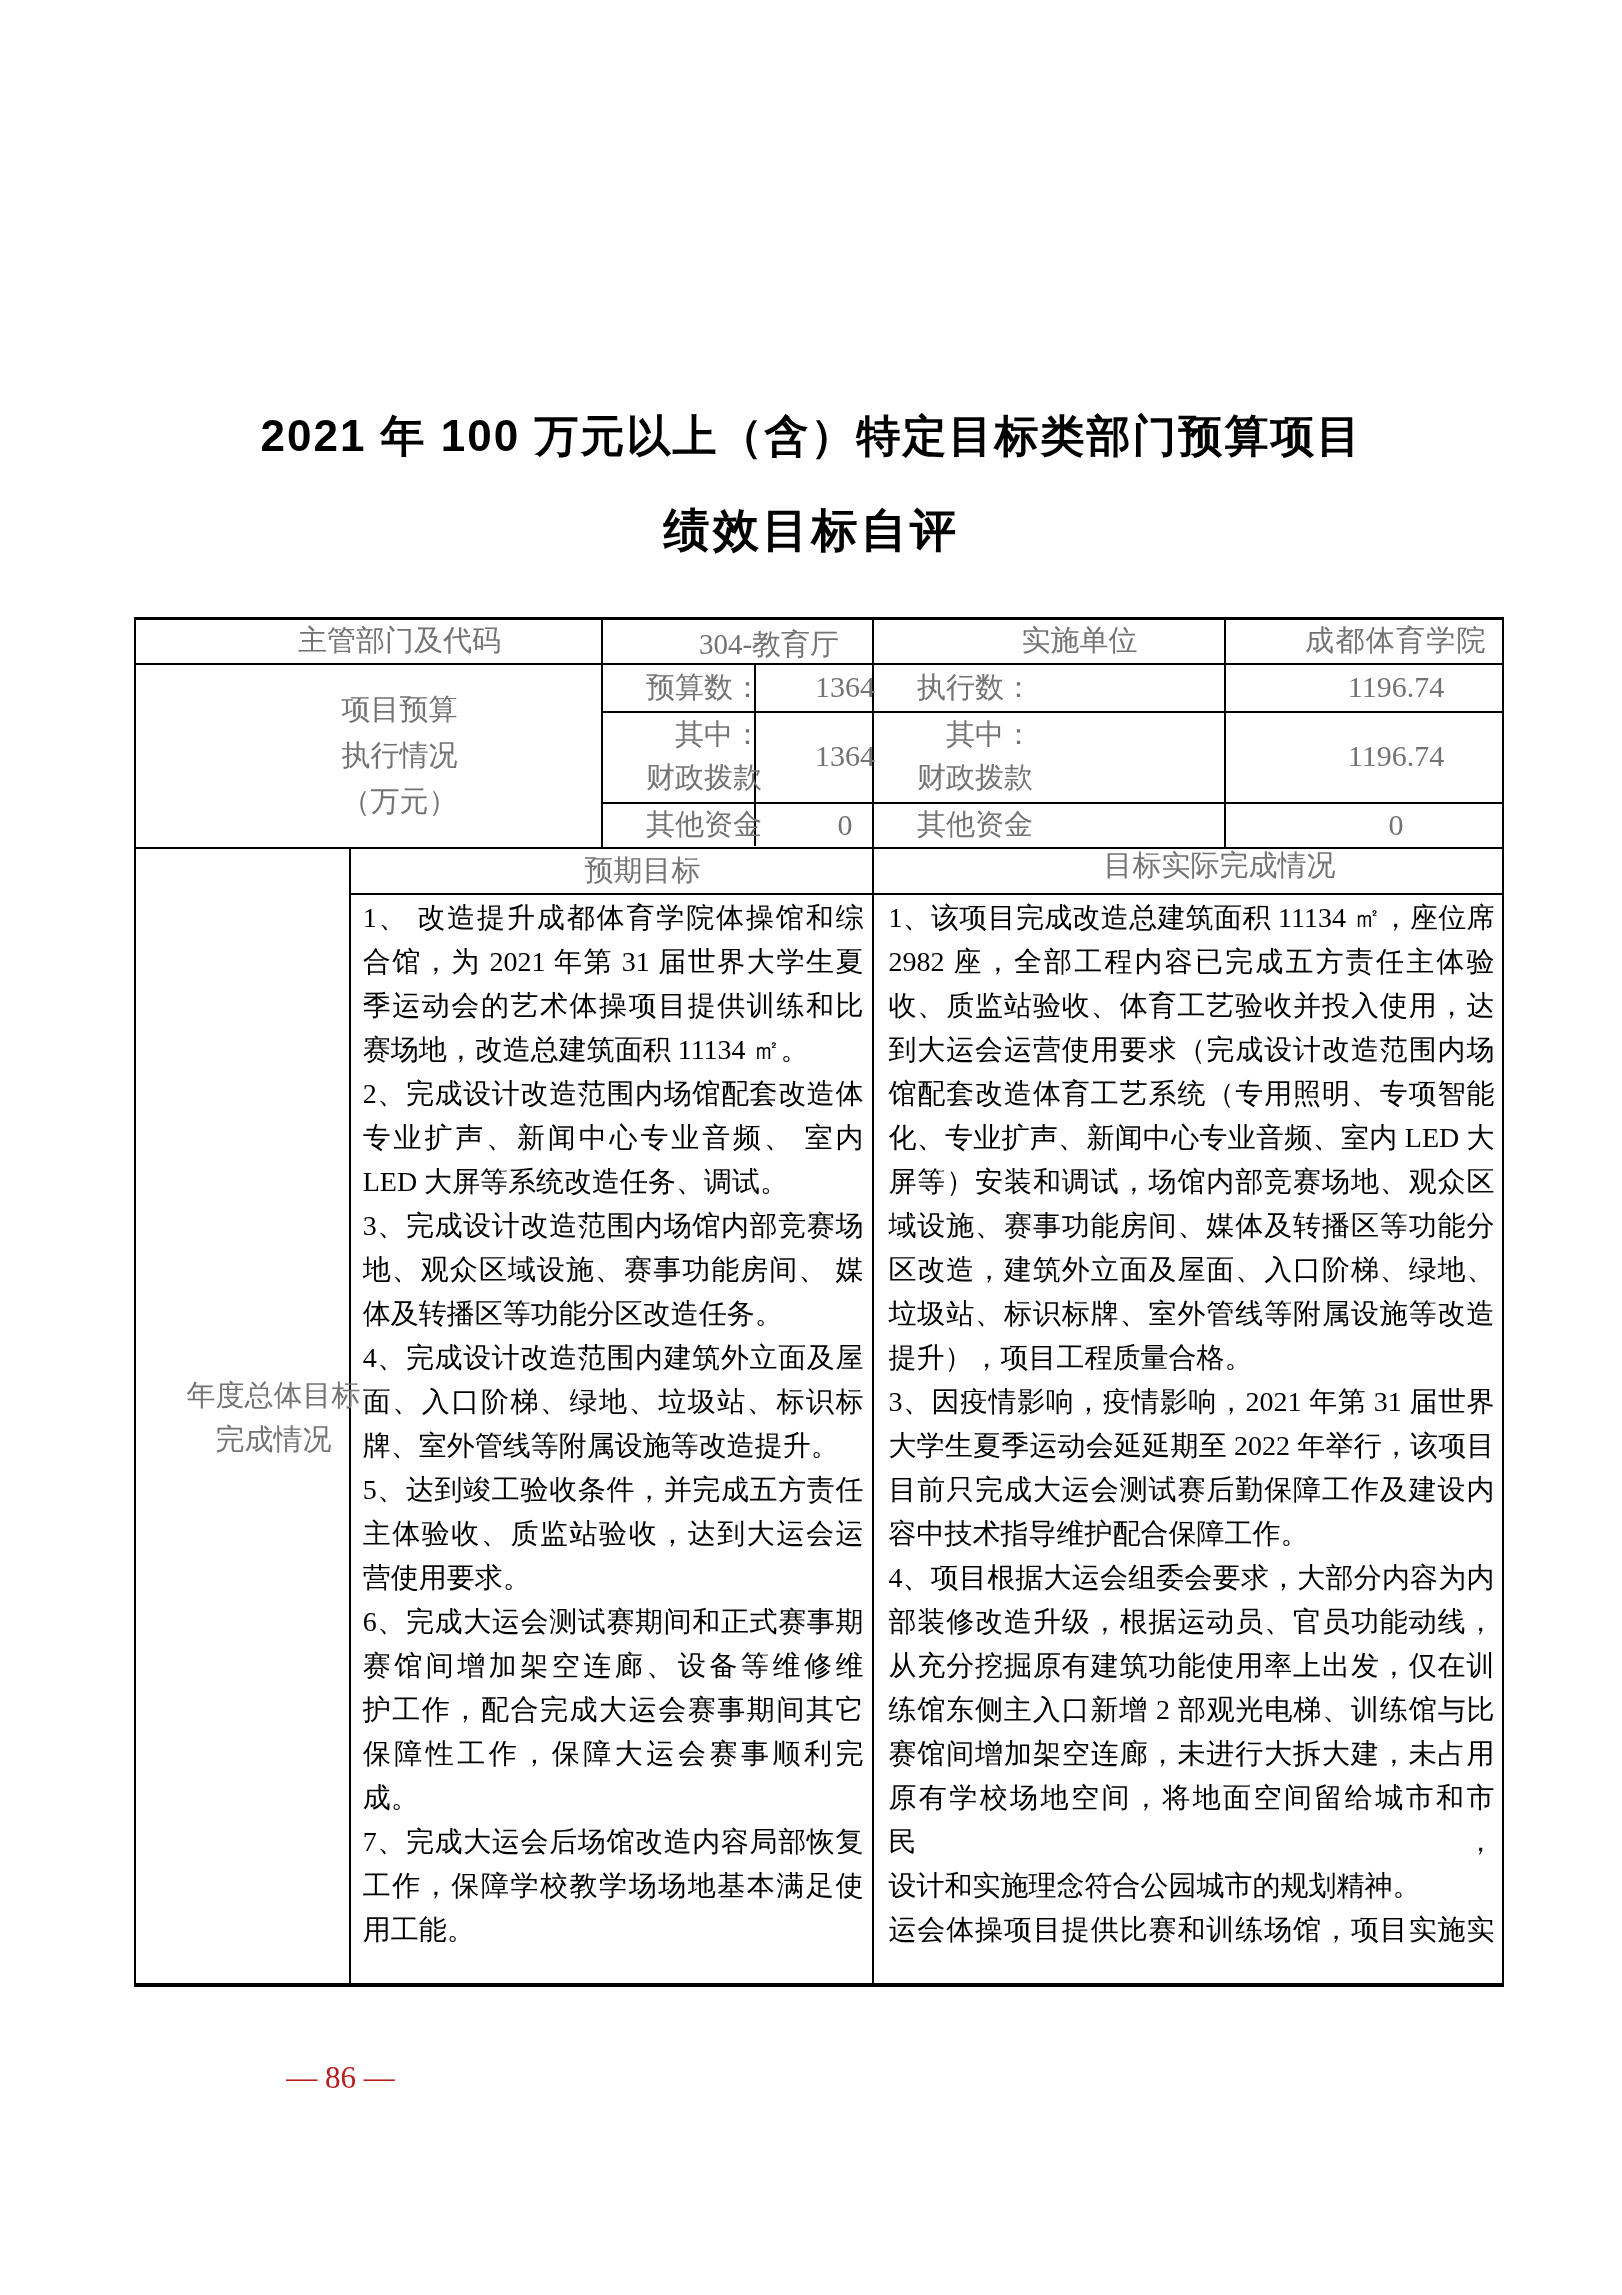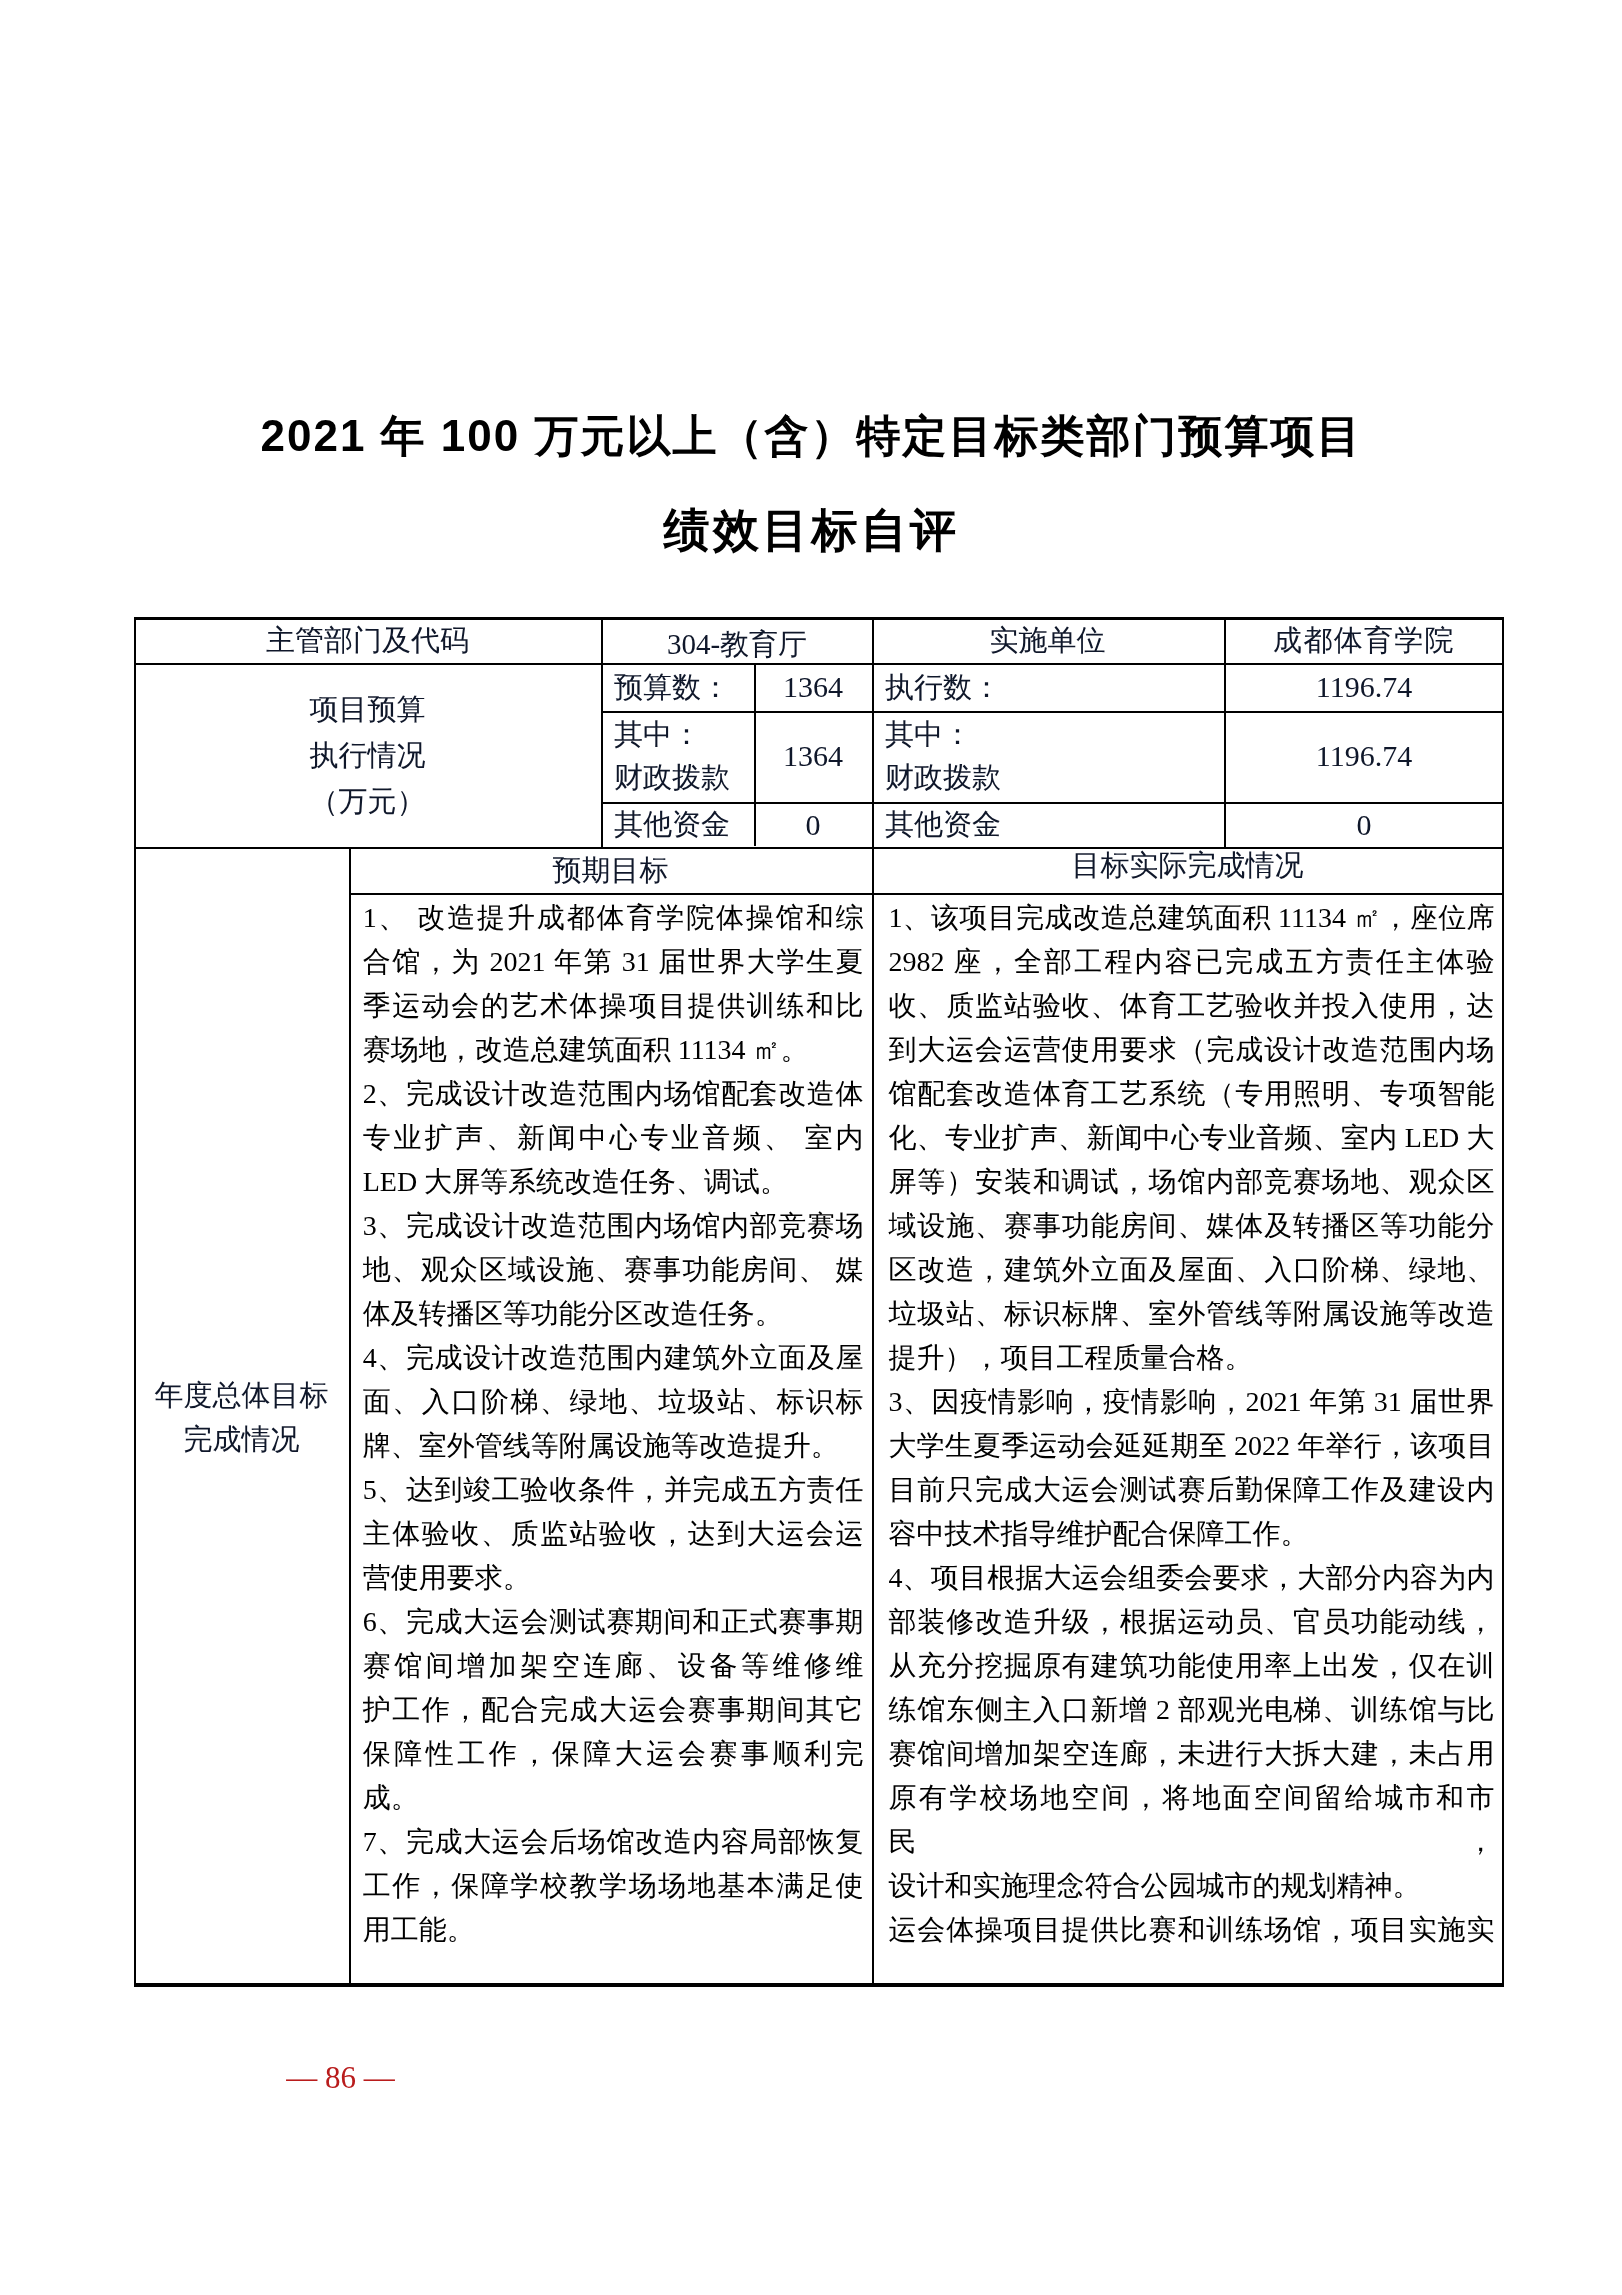--- a/index.html
+++ b/index.html
@@ -16,24 +16,24 @@
   }
   #title1{top:407px;font-size:44px;letter-spacing:2px;}
   #title2{top:500px;font-size:46px;letter-spacing:3.3px;}
   
   #tbl{position:absolute;left:134px;top:617px;width:1370px;height:1370px;}
   .hline{position:absolute;background:#000;height:2px;}
   .vline{position:absolute;background:#000;width:2px;}
   
   .cell{
     position:absolute;display:flex;align-items:center;
-    font-size:29px;line-height:1.45;color:#0f172a;
+    font-size:29px;line-height:1.45;color:#737373;margin-left:32px;
   }
   .c-center{justify-content:center;text-align:center;}
-  .c-left{justify-content:flex-start;text-align:left;padding-left:13px;box-sizing:border-box;font-family:Liberation Serif, serif;}
+  .c-left{justify-content:flex-start;text-align:right;padding-left:13px;box-sizing:border-box;font-family:Liberation Serif, serif;}
   .ml{white-space:pre-line;}
   .num{font-size:30px;}
   
   .bodycol{
     position:absolute;box-sizing:border-box;overflow:hidden;
     font-size:28px;line-height:44px;
   }
   .tl{width:100%;text-align:justify;}
   .jline{text-align-last:justify;}
   .lline{text-align-last:left;}

